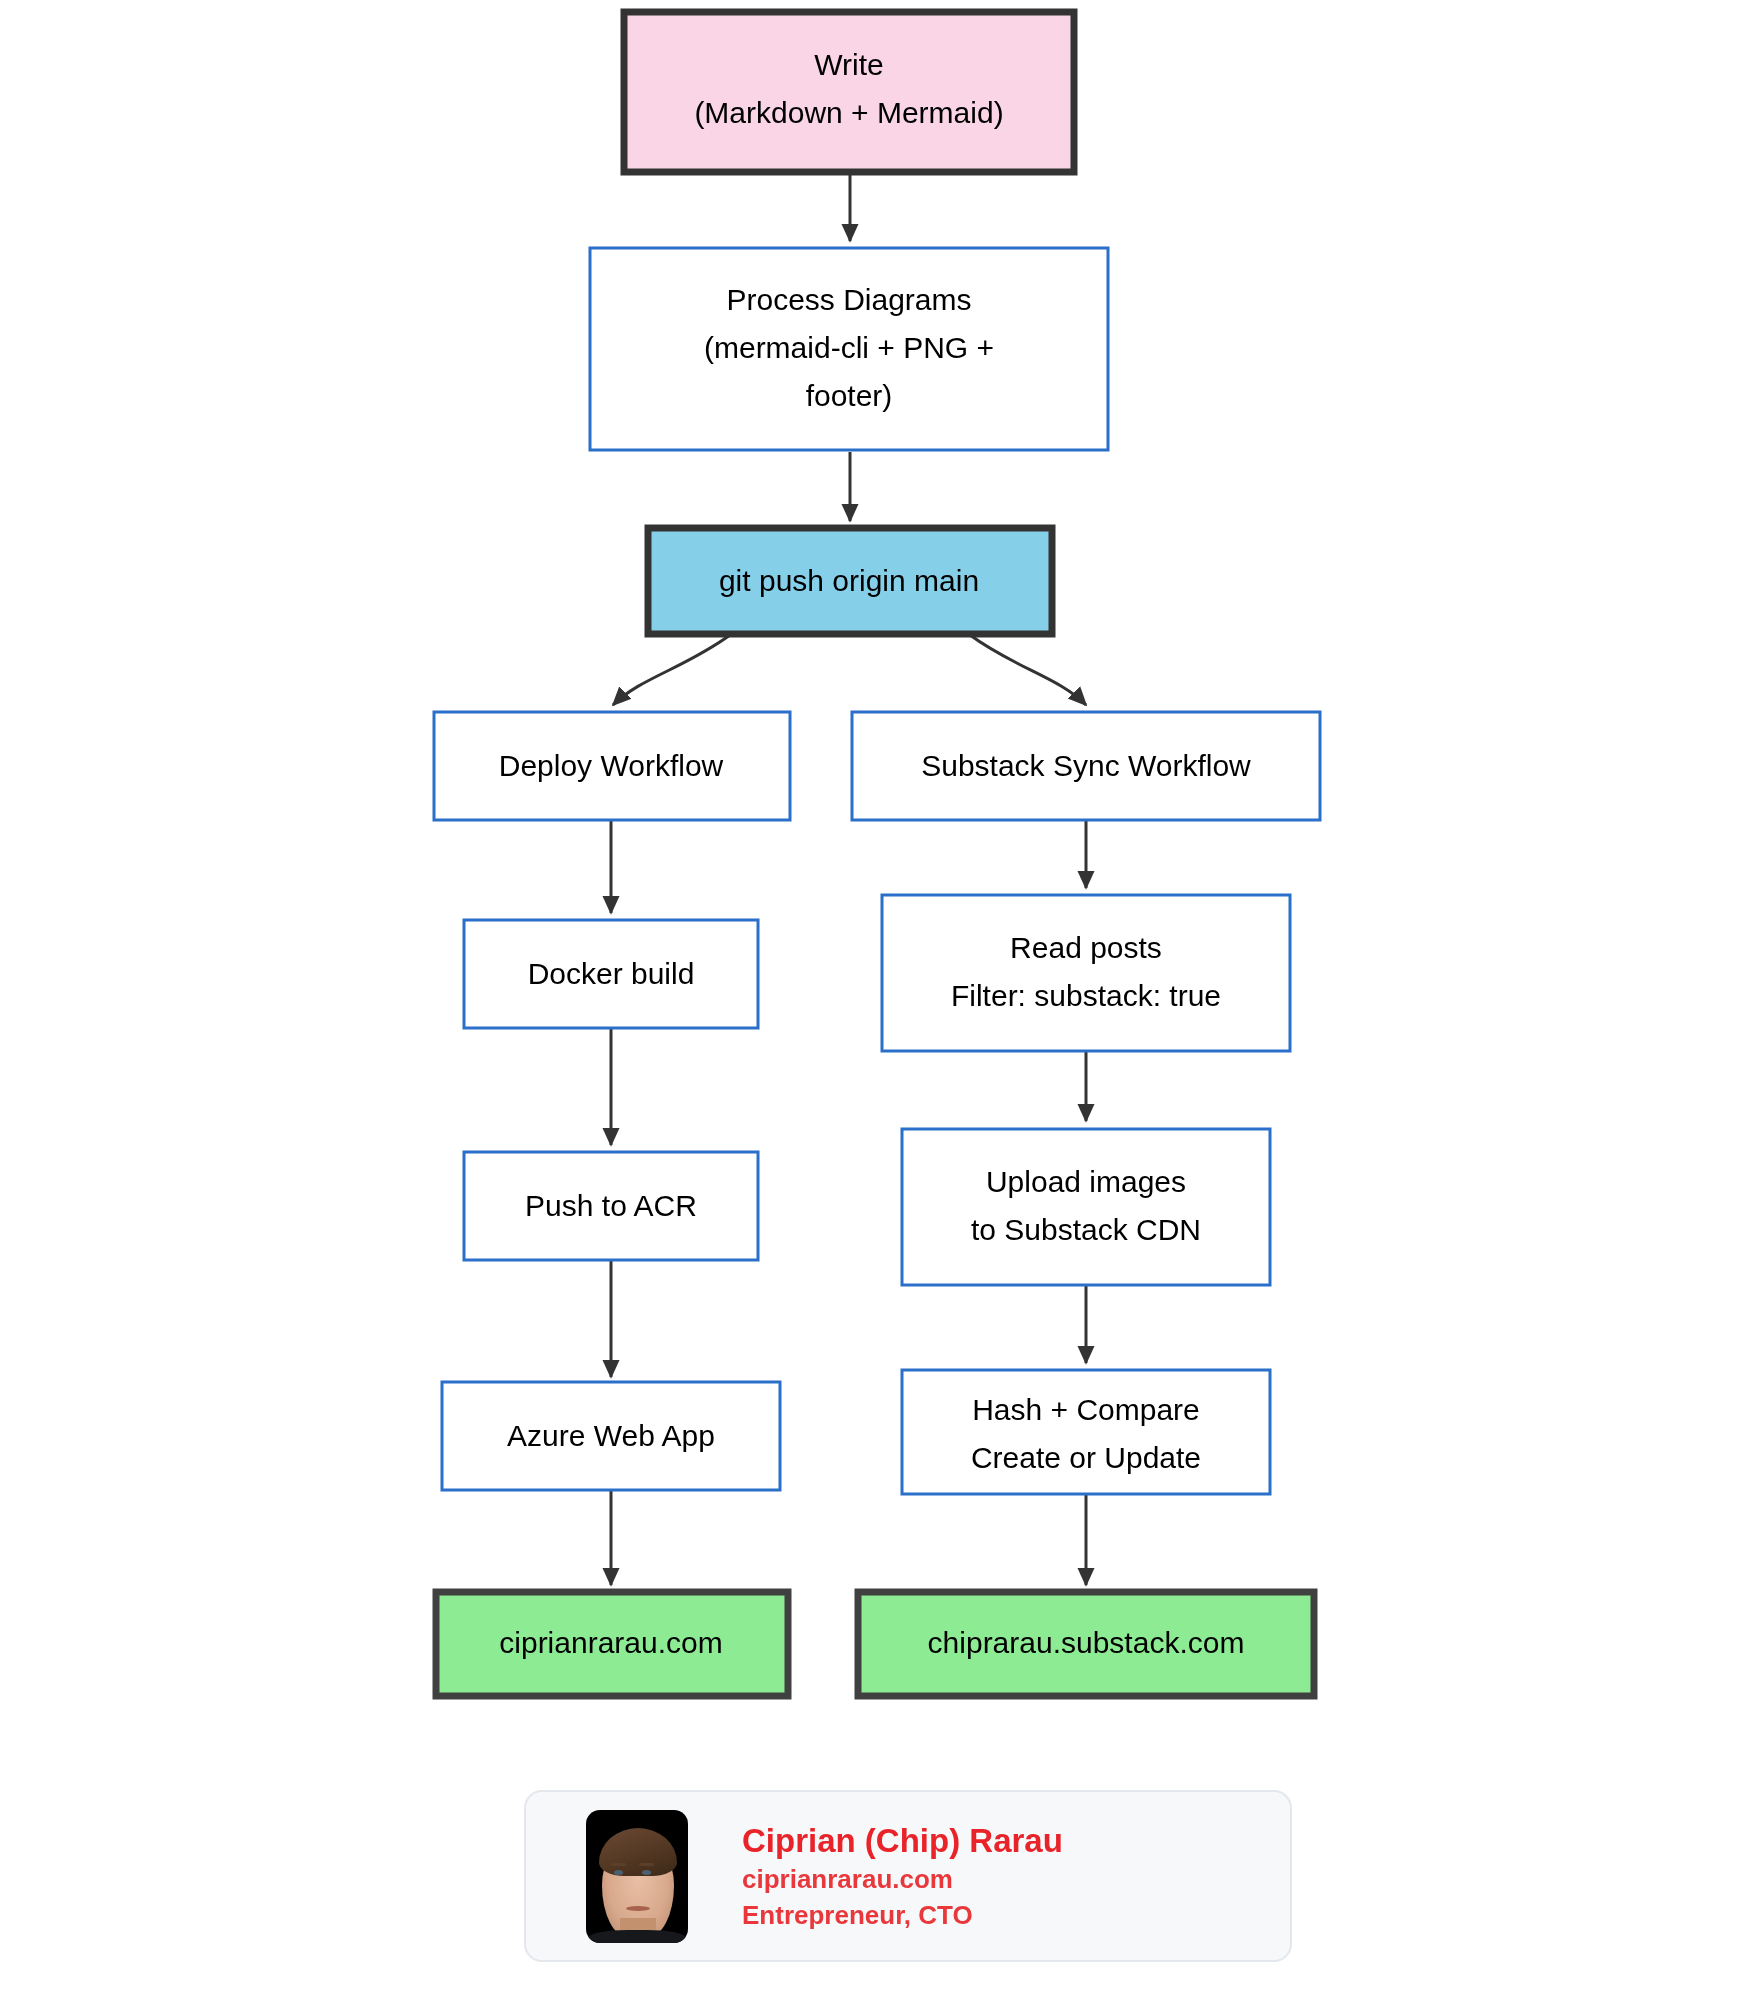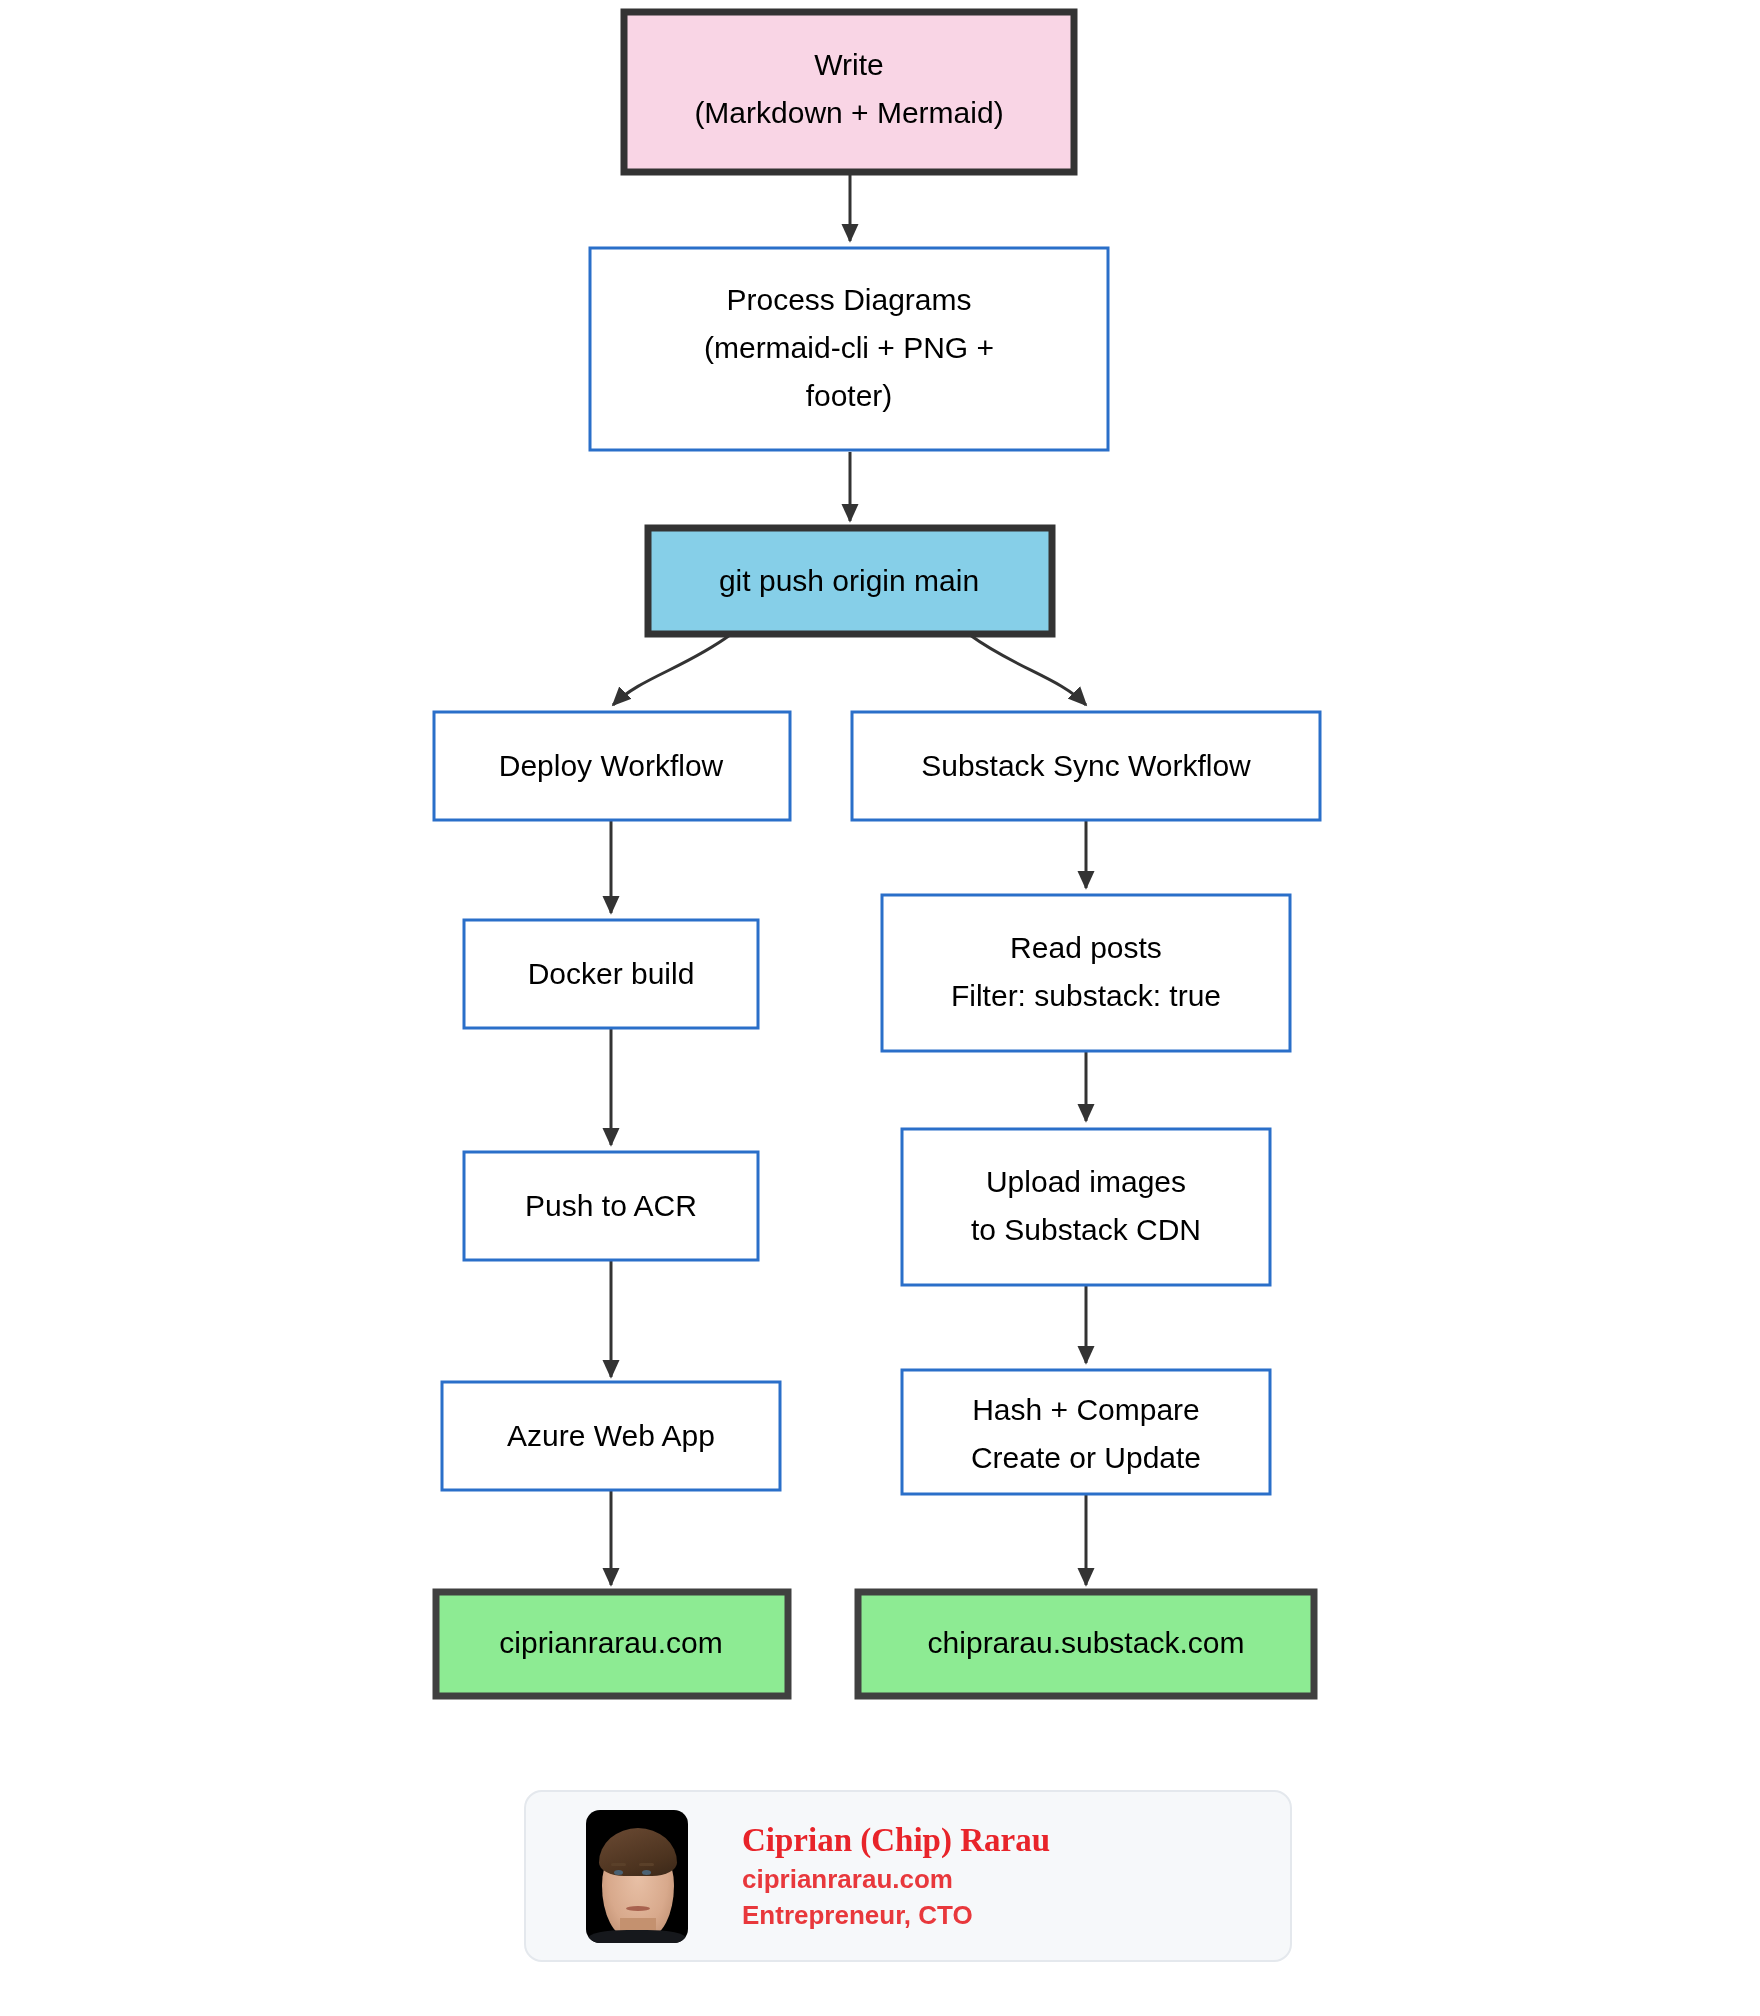--- a/index.html
+++ b/index.html
@@ -147,21 +147,21 @@
     border-radius: 50%;
     background: #a8624f;
   }
   #footer-text {
     margin-left: 54px;
     display: flex;
     flex-direction: column;
     justify-content: center;
   }
   #footer-name {
-    font-family: Liberation Serif, serif;
+    font-family: Liberation Sans, sans-serif;
     font-size: 33px;
     font-weight: bold;
     color: #e8242a;
     line-height: 1.32;
     white-space: nowrap;
   }
   #footer-site, #footer-role {
     font-family: "Liberation Sans", sans-serif;
     font-size: 26px;
     font-weight: bold;

